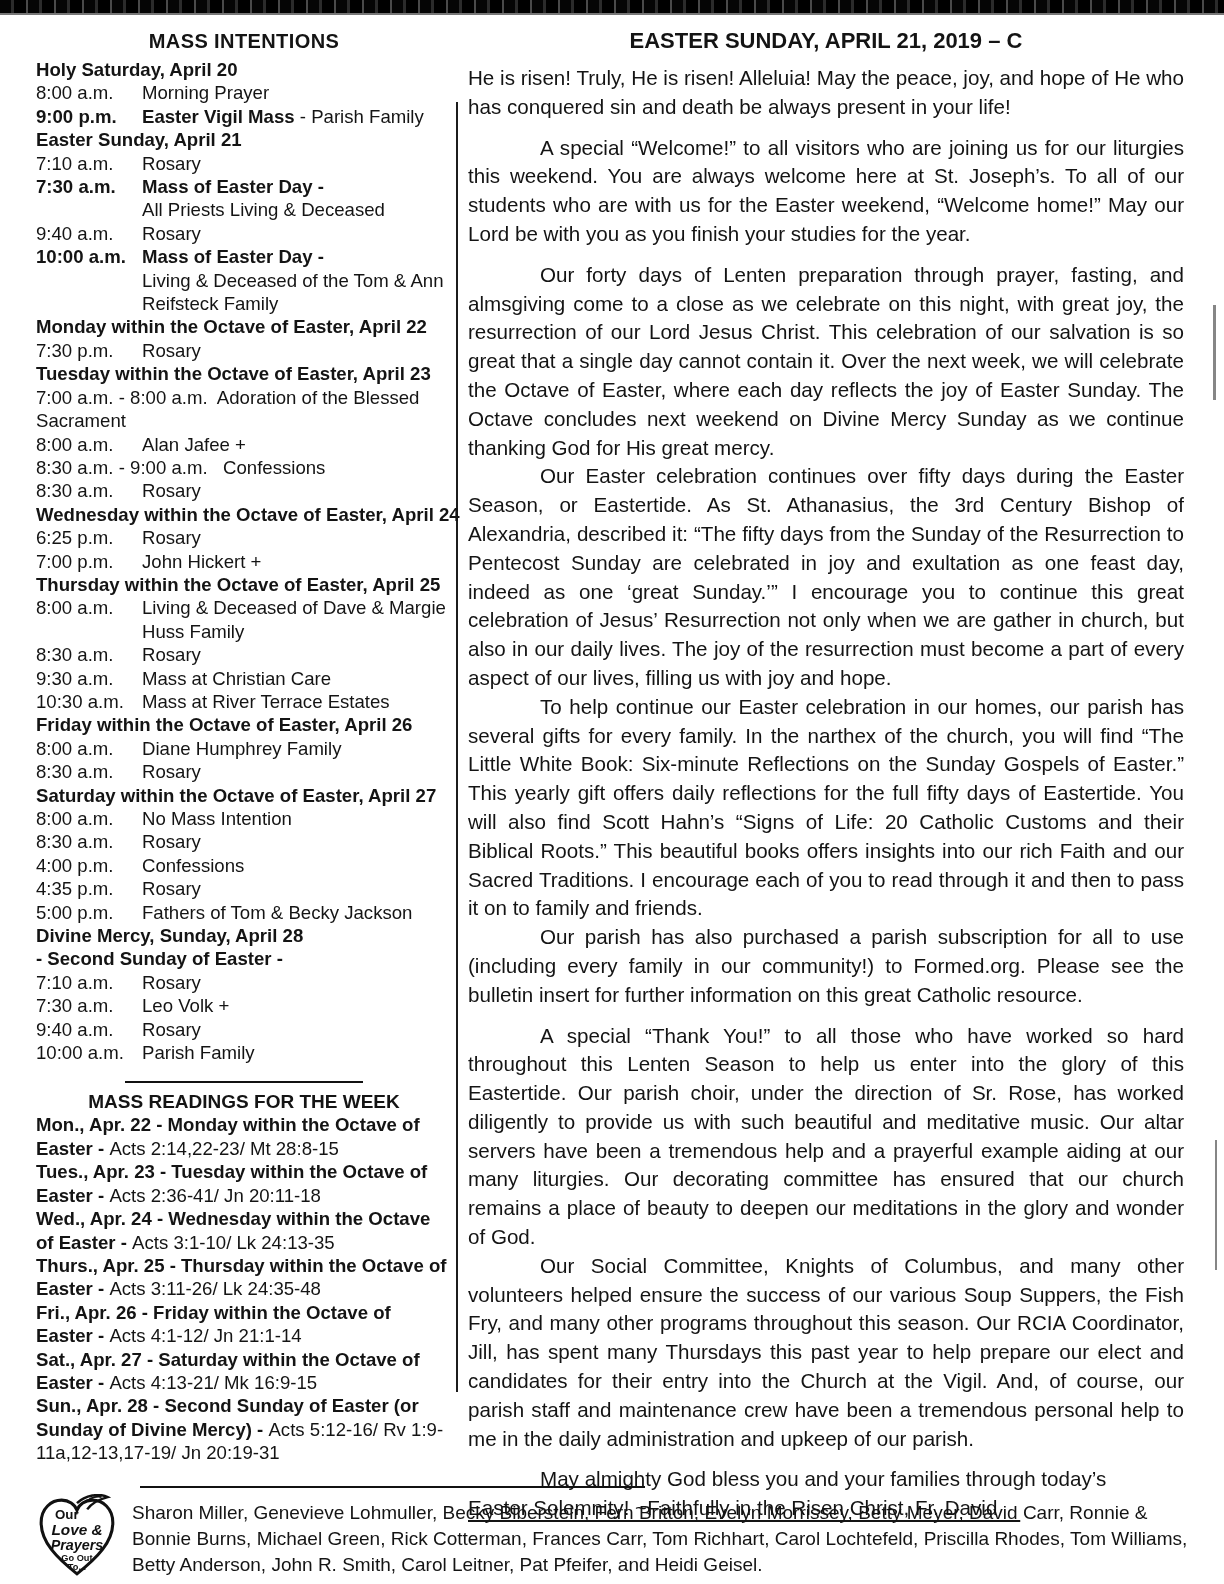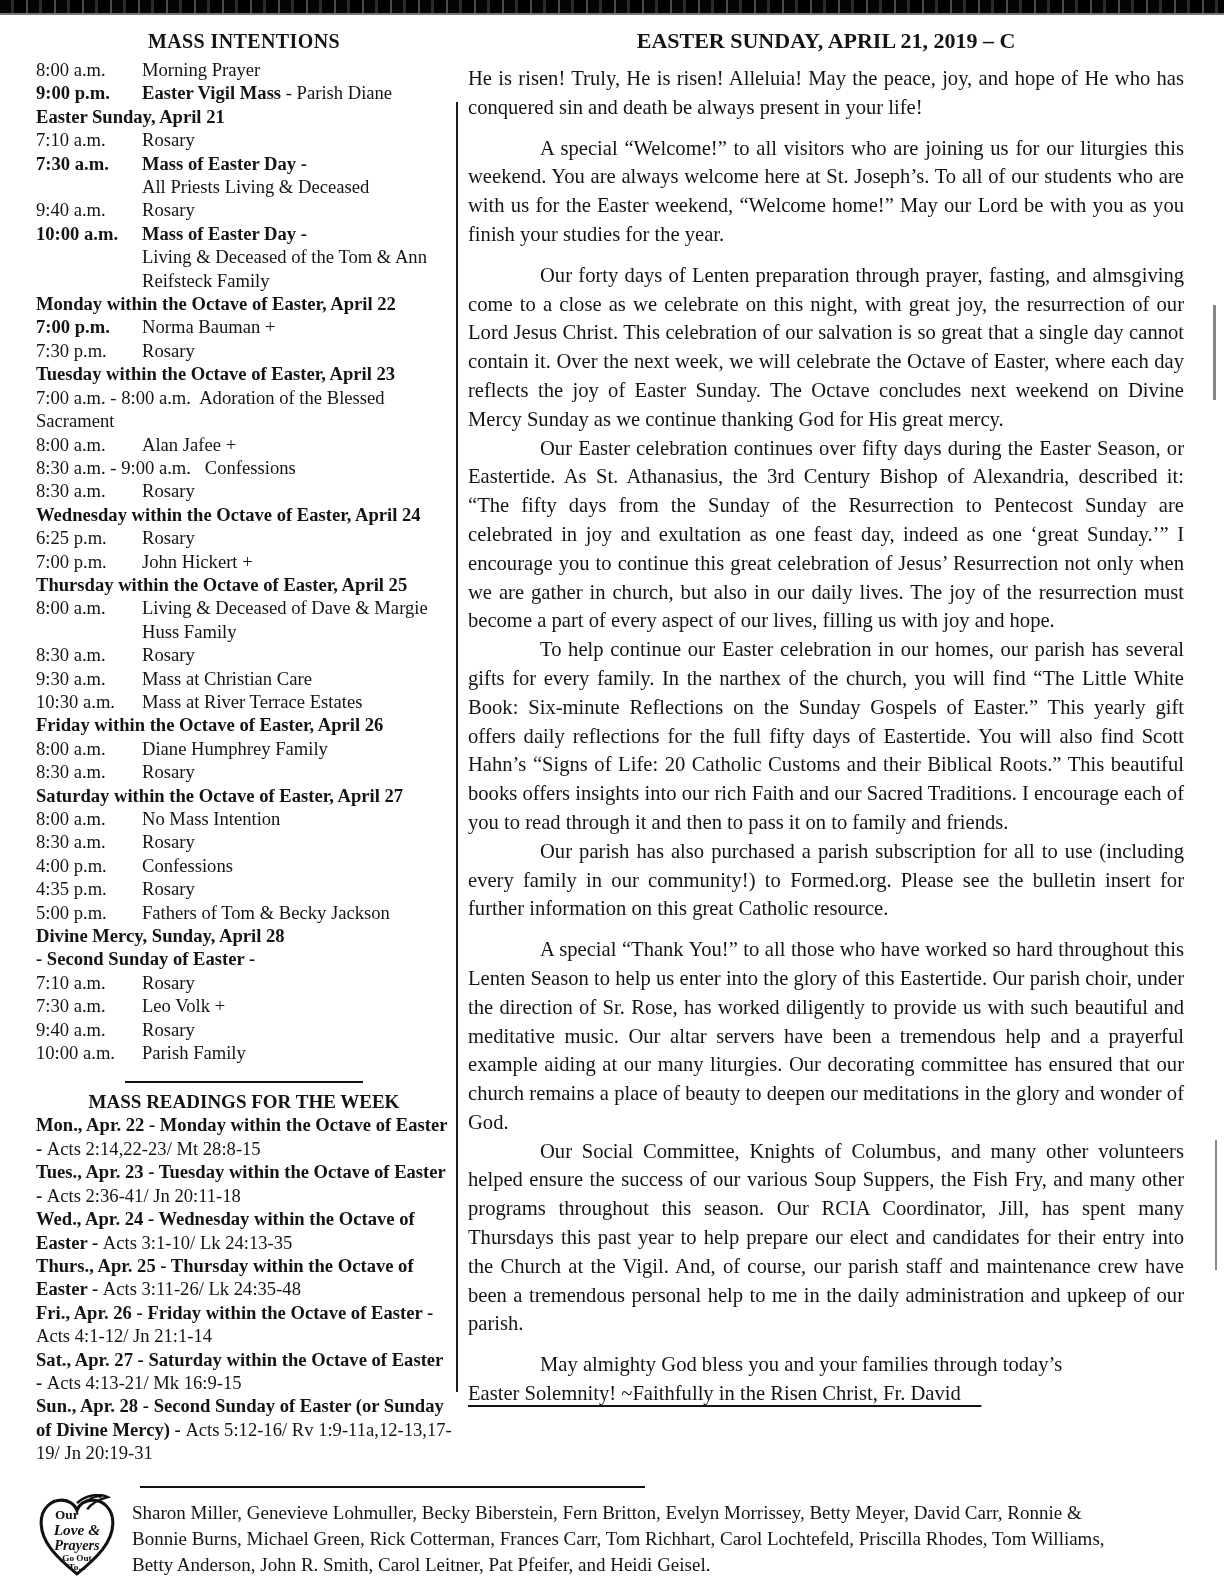--- a/index.html
+++ b/index.html
@@ -1,17 +1,17 @@
 <!DOCTYPE html>
 <html><head>
 <meta charset="utf-8">
 <style>
   html,body{margin:0;padding:0;background:#e8e8e8;}
   .page{position:relative;width:1224px;height:1584px;background:#ffffff;
-        font-family:Liberation Serif, serif;color:#141414;overflow:hidden;margin:0 auto;}
+        font-family:Liberation Sans, sans-serif;color:#141414;overflow:hidden;margin:0 auto;}
   .scan-band{position:absolute;top:0;left:0;width:1224px;height:13px;
      background:repeating-linear-gradient(90deg,#050505 0 11px,#2b2b2b 11px 14px,#000 14px 26px,#4a4a4a 26px 28px);
      border-bottom:2px solid #777;}
   .edge-mark{position:absolute;background:#222;opacity:.55;}
   .divider{position:absolute;left:456px;top:102px;width:2px;height:1290px;background:#1c1c1c;}
 
   
   .left-col{position:absolute;left:36px;top:30px;width:416px;}
   .mi-title{text-align:center;font-weight:bold;font-size:20px;letter-spacing:.4px;margin-bottom:5px;}
   .iline{font-size:18.6px;line-height:23.4px;white-space:nowrap;}
@@ -42,32 +42,32 @@
 
 <div class="page">
   <div class="scan-band"></div>
   <div class="edge-mark" style="left:1213px;top:305px;width:3px;height:95px;"></div>
   <div class="edge-mark" style="left:1215px;top:1140px;width:2px;height:130px;"></div>
   <div class="divider"></div>
 
   <div class="left-col">
     <div class="mi-title">MASS INTENTIONS</div>
     <div id="intentions">
+        <div class="iline ihead">Holy Saturday, April 20</div>
         <div class="iline ientry"><span class="itime">8:00 a.m.</span><span class="idesc"><span>Morning Prayer</span></span></div>
-        <div class="iline ientry"><span class="itime b">9:00 p.m.</span><span class="idesc"><span class="b">Easter Vigil Mass</span><span> - Parish Diane</span></span></div>
+        <div class="iline ientry"><span class="itime b">9:00 p.m.</span><span class="idesc"><span class="b">Easter Vigil Mass</span><span> - Parish Family</span></span></div>
         <div class="iline ihead">Easter Sunday, April  21</div>
         <div class="iline ientry"><span class="itime">7:10 a.m.</span><span class="idesc"><span>Rosary</span></span></div>
         <div class="iline ientry"><span class="itime b">7:30 a.m.</span><span class="idesc"><span class="b">Mass of Easter Day -</span></span></div>
         <div class="iline icont">All Priests Living &amp; Deceased</div>
         <div class="iline ientry"><span class="itime">9:40 a.m.</span><span class="idesc"><span>Rosary</span></span></div>
         <div class="iline ientry"><span class="itime b">10:00 a.m.</span><span class="idesc"><span class="b">Mass of Easter Day -</span></span></div>
         <div class="iline icont">Living &amp; Deceased of the Tom &amp; Ann</div>
         <div class="iline icont">Reifsteck Family</div>
         <div class="iline ihead">Monday within the Octave of Easter, April 22</div>
-        <div class="iline ientry"><span class="itime b">7:00 p.m.</span><span class="idesc"><span>Norma Bauman +</span></span></div>
         <div class="iline ientry"><span class="itime">7:30 p.m.</span><span class="idesc"><span>Rosary</span></span></div>
         <div class="iline ihead">Tuesday within the Octave of Easter, April 23</div>
         <div class="iline">7:00 a.m. - 8:00 a.m.&nbsp; Adoration of the Blessed</div>
         <div class="iline">Sacrament</div>
         <div class="iline ientry"><span class="itime">8:00 a.m.</span><span class="idesc"><span>Alan Jafee +</span></span></div>
         <div class="iline">8:30 a.m. - 9:00 a.m.&nbsp;&nbsp; Confessions</div>
         <div class="iline ientry"><span class="itime">8:30 a.m.</span><span class="idesc"><span>Rosary</span></span></div>
         <div class="iline ihead">Wednesday within the Octave of Easter, April 24</div>
         <div class="iline ientry"><span class="itime">6:25 p.m.</span><span class="idesc"><span>Rosary</span></span></div>
         <div class="iline ientry"><span class="itime">7:00 p.m.</span><span class="idesc"><span>John Hickert +</span></span></div>

